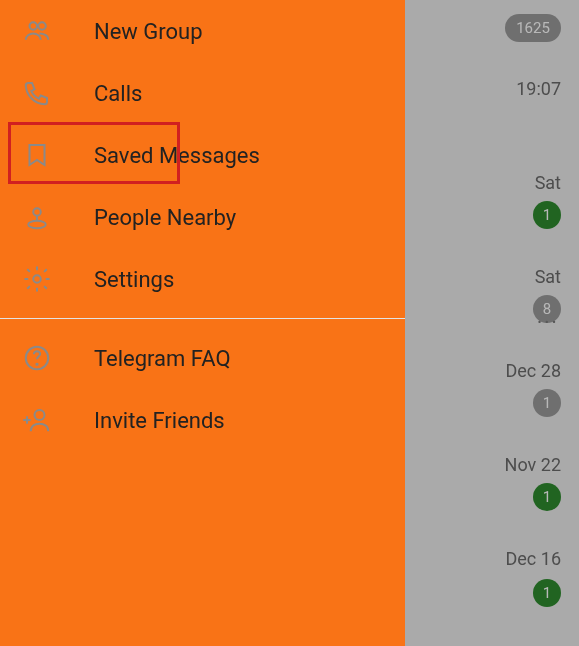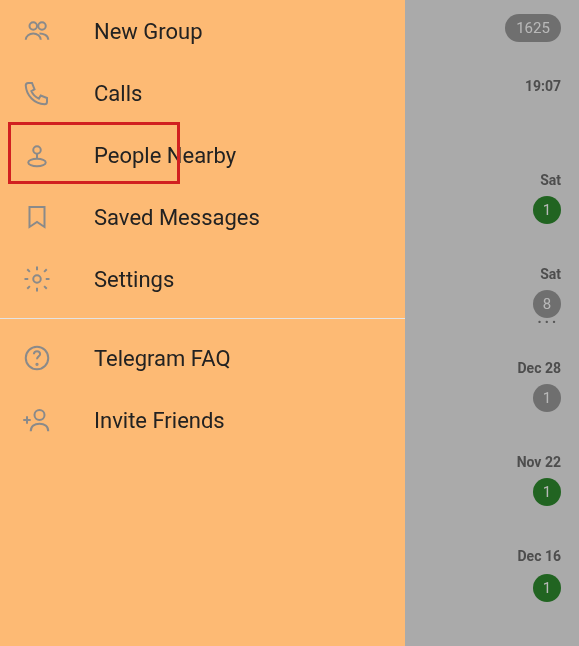--- a/index.html
+++ b/index.html
@@ -9,21 +9,21 @@
     font-family: -apple-system, BlinkMacSystemFont, "Segoe UI", Roboto, Arial, sans-serif;
     position: relative;
     overflow: hidden;
     background: #fff;
   }
   .drawer {
     position: absolute;
     left: 0; top: 0;
     width: 405px;
     height: 100%;
-    background: #fdba74;
+    background: #f97316;
     z-index: 2;
   }
   .menu-item {
     display: flex;
     align-items: center;
     height: 62px;
     padding-left: 22px;
     cursor: pointer;
   }
   .menu-item .icon-wrap {
@@ -76,23 +76,22 @@
   }
   .chat-row {
     position: absolute;
     right: 18px;
     display: flex;
     flex-direction: column;
     align-items: flex-end;
     gap: 8px;
   }
   .chat-time {
-    font-size: 14px;
+    font-size: 18px;
     color: #6b6b6b;
-    font-weight: bold;
   }
   .badge {
     min-width: 28px;
     height: 28px;
     border-radius: 14px;
     display: flex;
     align-items: center;
     justify-content: center;
     font-size: 15px;
     color: #fff;
@@ -132,35 +131,35 @@
       <svg class="icon" viewBox="0 0 24 24" fill="none" stroke="currentColor" stroke-width="1.6">
         <path d="M5 4h3l2 5-2.5 1.5a12 12 0 0 0 6 6L15 14l5 2v3a2 2 0 0 1-2 2A16 16 0 0 1 3 6a2 2 0 0 1 2-2z"></path>
       </svg>
     </span>
     <span class="label">Calls</span>
   </div>
 
   <div class="menu-item">
     <span class="icon-wrap">
       <svg class="icon" viewBox="0 0 24 24" fill="none" stroke="currentColor" stroke-width="1.6">
+        <path d="M6 4h12v16l-6-4-6 4V4z"></path>
+      </svg>
+    </span>
+    <span class="label">Saved Messages</span>
+  </div>
+
+  <div class="menu-item">
+    <span class="icon-wrap">
+      <svg class="icon" viewBox="0 0 24 24" fill="none" stroke="currentColor" stroke-width="1.6">
         <circle cx="12" cy="8" r="3"></circle>
         <path d="M12 11v4"></path>
         <ellipse cx="12" cy="18" rx="7" ry="3"></ellipse>
       </svg>
     </span>
     <span class="label">People Nearby</span>
-  </div>
-
-  <div class="menu-item">
-    <span class="icon-wrap">
-      <svg class="icon" viewBox="0 0 24 24" fill="none" stroke="currentColor" stroke-width="1.6">
-        <path d="M6 4h12v16l-6-4-6 4V4z"></path>
-      </svg>
-    </span>
-    <span class="label">Saved Messages</span>
   </div>
 
   <div class="menu-item">
     <span class="icon-wrap">
       <svg class="icon" viewBox="0 0 24 24" fill="none" stroke="currentColor" stroke-width="1.6">
         <circle cx="12" cy="12" r="3"></circle>
         <path d="M12 2v3M12 19v3M4.2 4.2l2.1 2.1M17.7 17.7l2.1 2.1M2 12h3M19 12h3M4.2 19.8l2.1-2.1M17.7 6.3l2.1-2.1"></path>
       </svg>
     </span>
     <span class="label">Settings</span>

